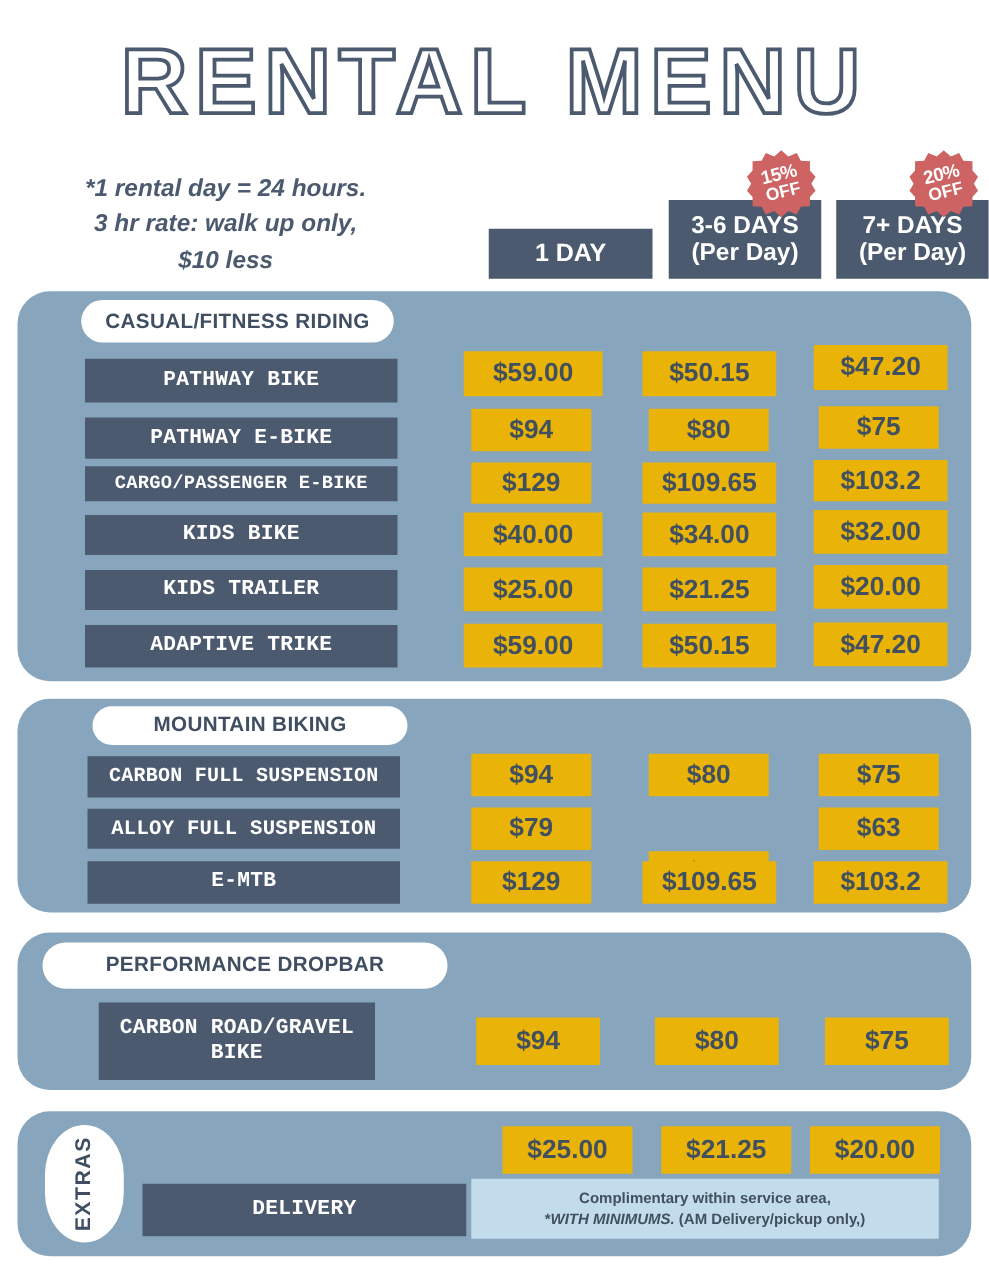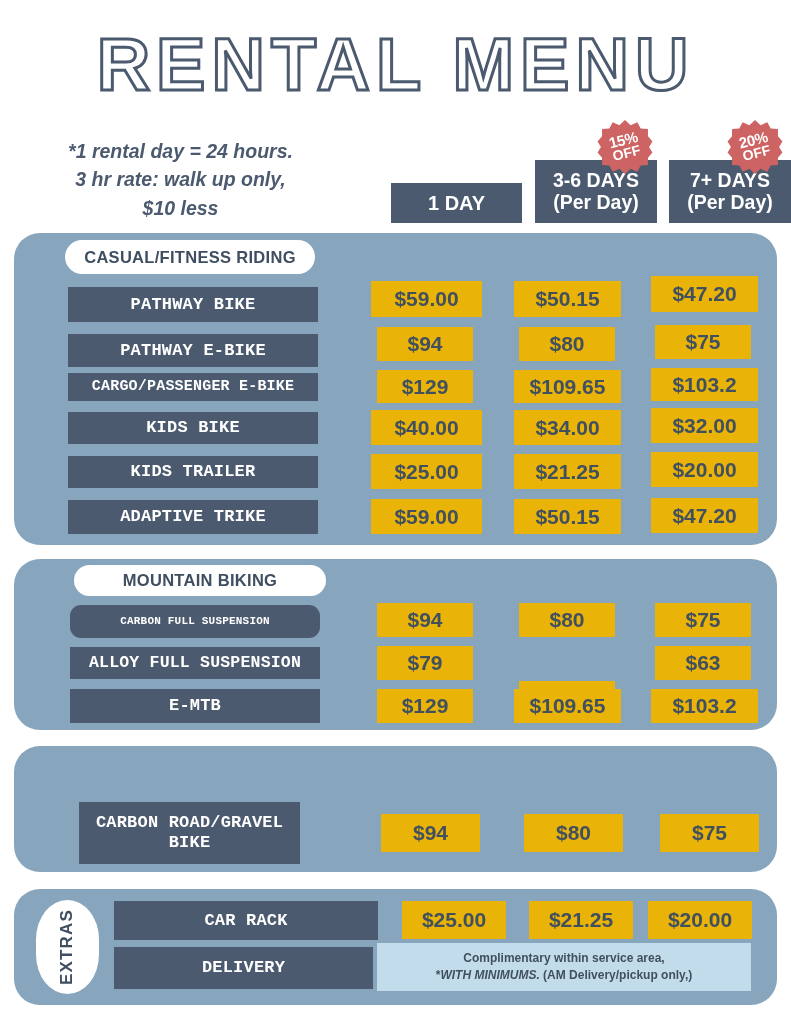--- a/index.html
+++ b/index.html
@@ -215,48 +215,48 @@
   <div class="price" style="left:651px; top:452px; width:107px; height:35px;">$20.00</div>
 
   <div class="rowlabel" style="left:68px; top:500px; width:250px; height:34px; font-size:17px;">ADAPTIVE TRIKE</div>
   <div class="price" style="left:371px; top:499px; width:111px; height:35px;">$59.00</div>
   <div class="price" style="left:514px; top:499px; width:107px; height:35px;">$50.15</div>
   <div class="price" style="left:651px; top:498px; width:107px; height:35px;">$47.20</div>
 
   <div class="panel" id="panel-1"></div>
   <div class="pill" style="left:74px; top:565px; width:252px; height:31px;">MOUNTAIN BIKING</div>
 
-  <div class="rowlabel" style="left:70px; top:605px; width:250px; height:33px; font-size:11px;border-radius:11px;">CARBON FULL SUSPENSION</div>
+  <div class="rowlabel" style="left:70px; top:605px; width:250px; height:33px; font-size:16px;">CARBON FULL SUSPENSION</div>
   <div class="price" style="left:377px; top:603px; width:96px; height:34px;">$94</div>
   <div class="price" style="left:519px; top:603px; width:96px; height:34px;">$80</div>
   <div class="price" style="left:655px; top:603px; width:96px; height:34px;">$75</div>
 
   <div class="rowlabel" style="left:70px; top:647px; width:250px; height:32px; font-size:16.5px;">ALLOY FULL SUSPENSION</div>
   <div class="price" style="left:377px; top:646px; width:96px; height:34px;">$79</div>
   <div class="price" style="left:519px; top:681px; width:96px; height:34px;">$67</div>
   <div class="price" style="left:655px; top:646px; width:96px; height:34px;">$63</div>
 
   <div class="rowlabel" style="left:70px; top:689px; width:250px; height:34px; font-size:17px;">E-MTB</div>
   <div class="price" style="left:377px; top:689px; width:96px; height:34px;">$129</div>
   <div class="price" style="left:514px; top:689px; width:107px; height:34px;">$109.65</div>
   <div class="price" style="left:651px; top:689px; width:107px; height:34px;">$103.2</div>
 
   <div class="panel" id="panel-2"></div>
+  <div class="pill" style="left:34px; top:754px; width:324px; height:37px;">PERFORMANCE DROPBAR</div>
 
   <div class="rowlabel" style="left:79px; top:802px; width:221px; height:62px; font-size:17px; padding:0 10px;">CARBON ROAD/GRAVEL BIKE</div>
   <div class="price" style="left:381px; top:814px; width:99px; height:38px;">$94</div>
   <div class="price" style="left:524px; top:814px; width:99px; height:38px;">$80</div>
   <div class="price" style="left:660px; top:814px; width:99px; height:38px;">$75</div>
 
   <div class="panel" id="panel-3"></div>
   <div class="extras-badge">
     <span>EXTRAS</span>
   </div>
 
-  <div class="rowlabel" style="left:114px; top:901px; width:264px; height:39px; font-size:17px;">CAR RACK</div>
   <div class="price" style="left:402px; top:901px; width:104px; height:38px;">$25.00</div>
   <div class="price" style="left:529px; top:901px; width:104px; height:38px;">$21.25</div>
   <div class="price" style="left:648px; top:901px; width:104px; height:38px;">$20.00</div>
 
   <div class="rowlabel" style="left:114px; top:947px; width:259px; height:42px; font-size:17px;">DELIVERY</div>
   <div class="delivery-note" style="left:377px; top:943px; width:374px; height:48px;">
     <div class="ln1">Complimentary within service area,</div>
     <div class="ln2"><span>*</span><i>WITH MINIMUMS.</i><span> (AM Delivery/pickup only,)</span></div>
   </div>
 

